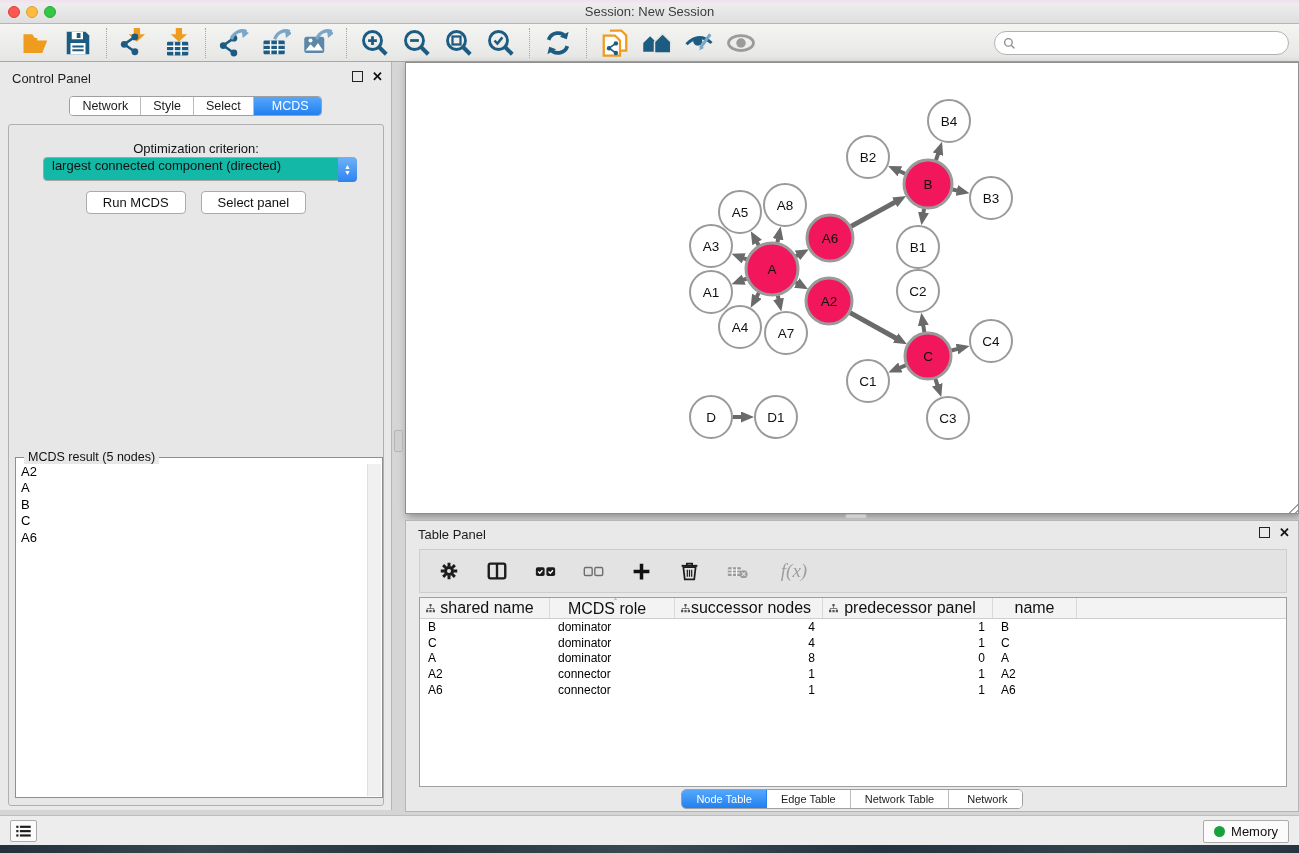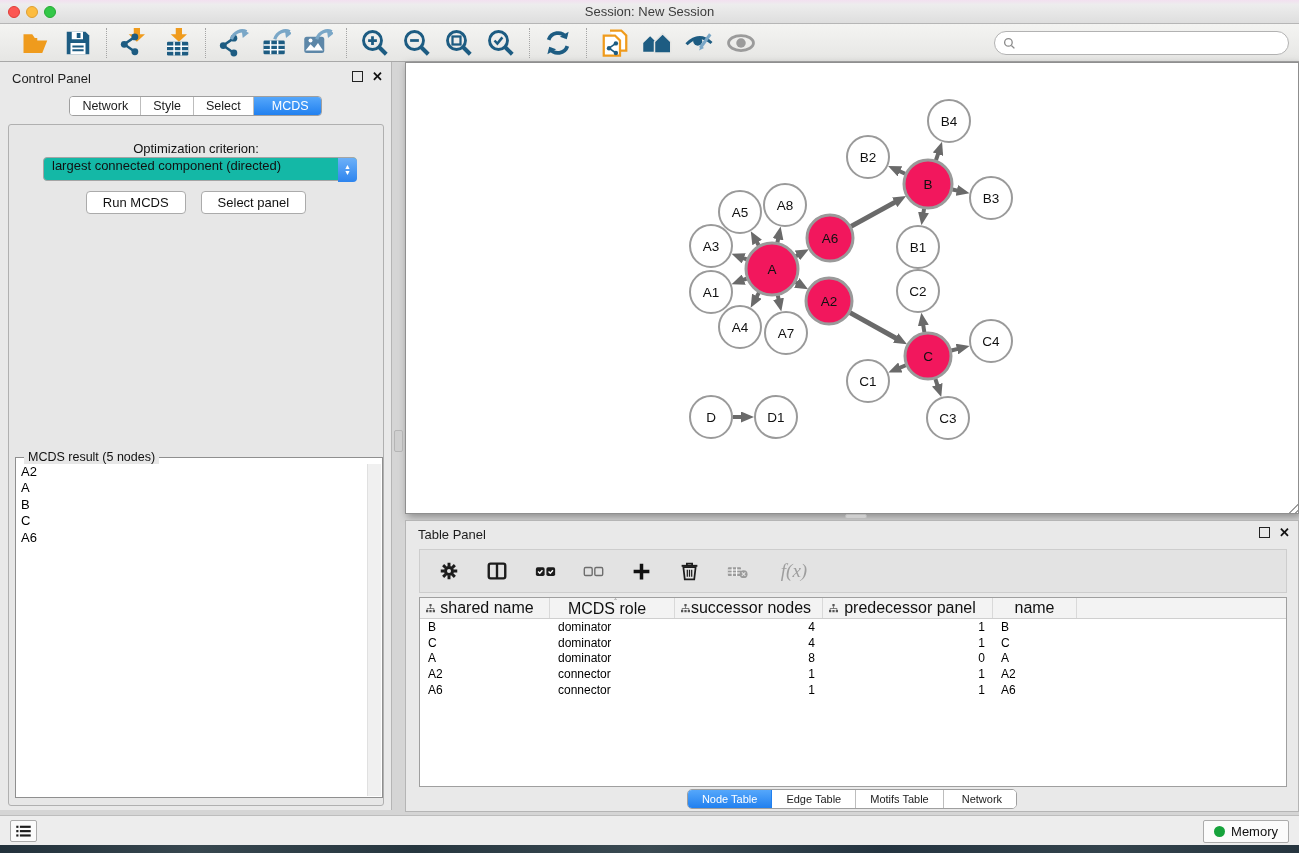--- a/index.html
+++ b/index.html
@@ -590,21 +590,21 @@
           <div class="dt-cell al" style="width: 125px;">connector</div>
           <div class="dt-cell ar" style="width: 148px;">1</div>
           <div class="dt-cell ar" style="width: 170px;">1</div>
           <div class="dt-cell al" style="width: 84px;">A6</div>
         </div>
       </div>
     <div class="tp-tabs">
       <div class="seg" id="tp-tabseg">
           <div class="seg-item active">Node Table</div>
           <div class="seg-item">Edge Table</div>
-          <div class="seg-item">Motifs Table</div>
+          <div class="seg-item">Network Table</div>
           <div class="seg-item">Network</div>
         </div>
     </div>
   </div>
 
   <div class="statusbar">
     <div class="list-btn">
       <svg width="15" height="13" viewBox="0 0 20 18">
         <g fill="#1c1c1c">
             <rect x="0" y="1" width="3" height="3"></rect>

